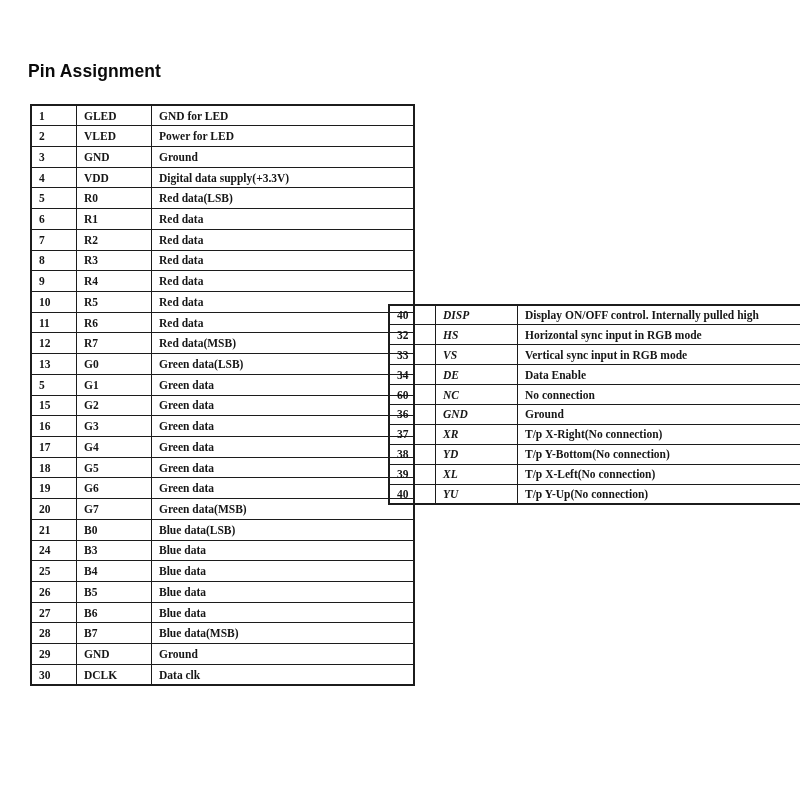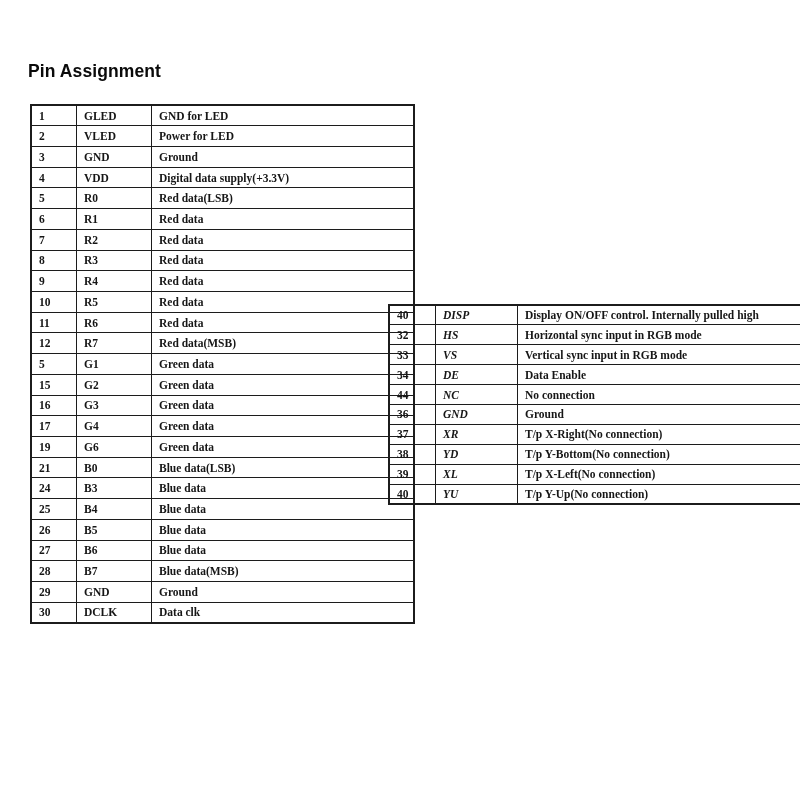--- a/index.html
+++ b/index.html
@@ -136,20 +136,25 @@
           <td class="col-name">R6</td>
           <td class="col-desc">Red data</td>
         </tr>
 
         <tr>
           <td class="col-pin">12</td>
           <td class="col-name">R7</td>
           <td class="col-desc">Red data(MSB)</td>
         </tr>
 
+        <tr>
+          <td class="col-pin">13</td>
+          <td class="col-name">G0</td>
+          <td class="col-desc">Green data(LSB)</td>
+        </tr>
 
         <tr>
           <td class="col-pin">5</td>
           <td class="col-name">G1</td>
           <td class="col-desc">Green data</td>
         </tr>
 
         <tr>
           <td class="col-pin">15</td>
           <td class="col-name">G2</td>
@@ -161,27 +166,37 @@
           <td class="col-name">G3</td>
           <td class="col-desc">Green data</td>
         </tr>
 
         <tr>
           <td class="col-pin">17</td>
           <td class="col-name">G4</td>
           <td class="col-desc">Green data</td>
         </tr>
 
+        <tr>
+          <td class="col-pin">18</td>
+          <td class="col-name">G5</td>
+          <td class="col-desc">Green data</td>
+        </tr>
 
         <tr>
           <td class="col-pin">19</td>
           <td class="col-name">G6</td>
           <td class="col-desc">Green data</td>
         </tr>
 
+        <tr>
+          <td class="col-pin">20</td>
+          <td class="col-name">G7</td>
+          <td class="col-desc">Green data(MSB)</td>
+        </tr>
 
         <tr>
           <td class="col-pin">21</td>
           <td class="col-name">B0</td>
           <td class="col-desc">Blue data(LSB)</td>
         </tr>
 
 
 
         <tr>
@@ -249,21 +264,21 @@
           <td class="col-desc">Vertical sync input in RGB mode</td>
         </tr>
 
         <tr>
           <td class="col-pin">34</td>
           <td class="col-name">DE</td>
           <td class="col-desc">Data Enable</td>
         </tr>
 
         <tr>
-          <td class="col-pin">44</td>
+          <td class="col-pin">60</td>
           <td class="col-name">NC</td>
           <td class="col-desc">No connection</td>
         </tr>
 
         <tr>
           <td class="col-pin">36</td>
           <td class="col-name">GND</td>
           <td class="col-desc">Ground</td>
         </tr>
 

